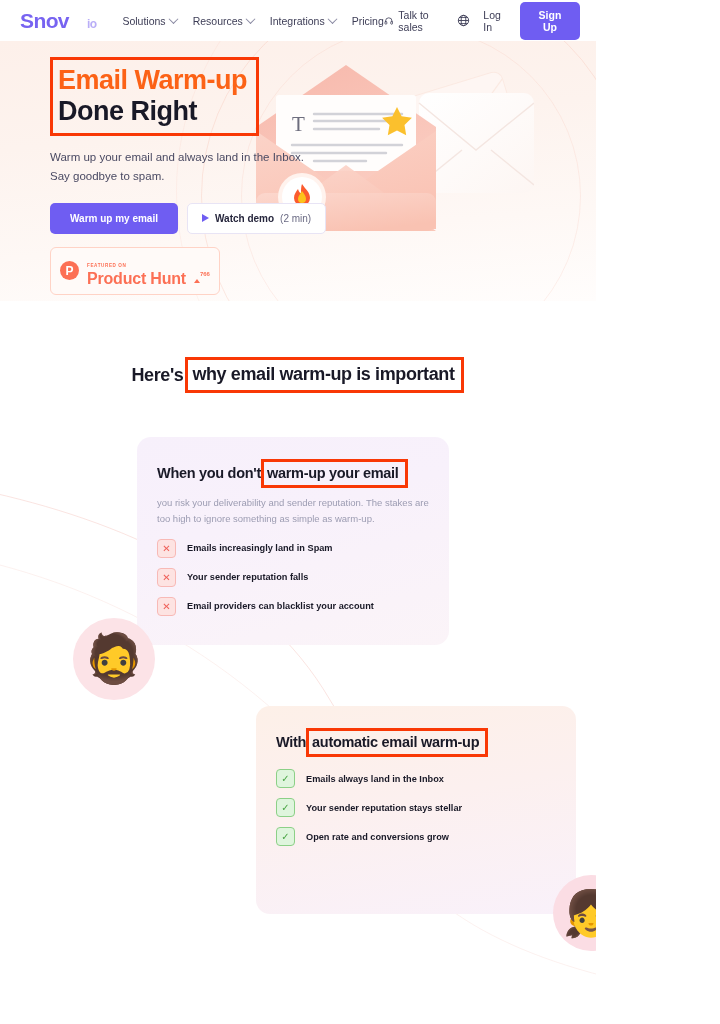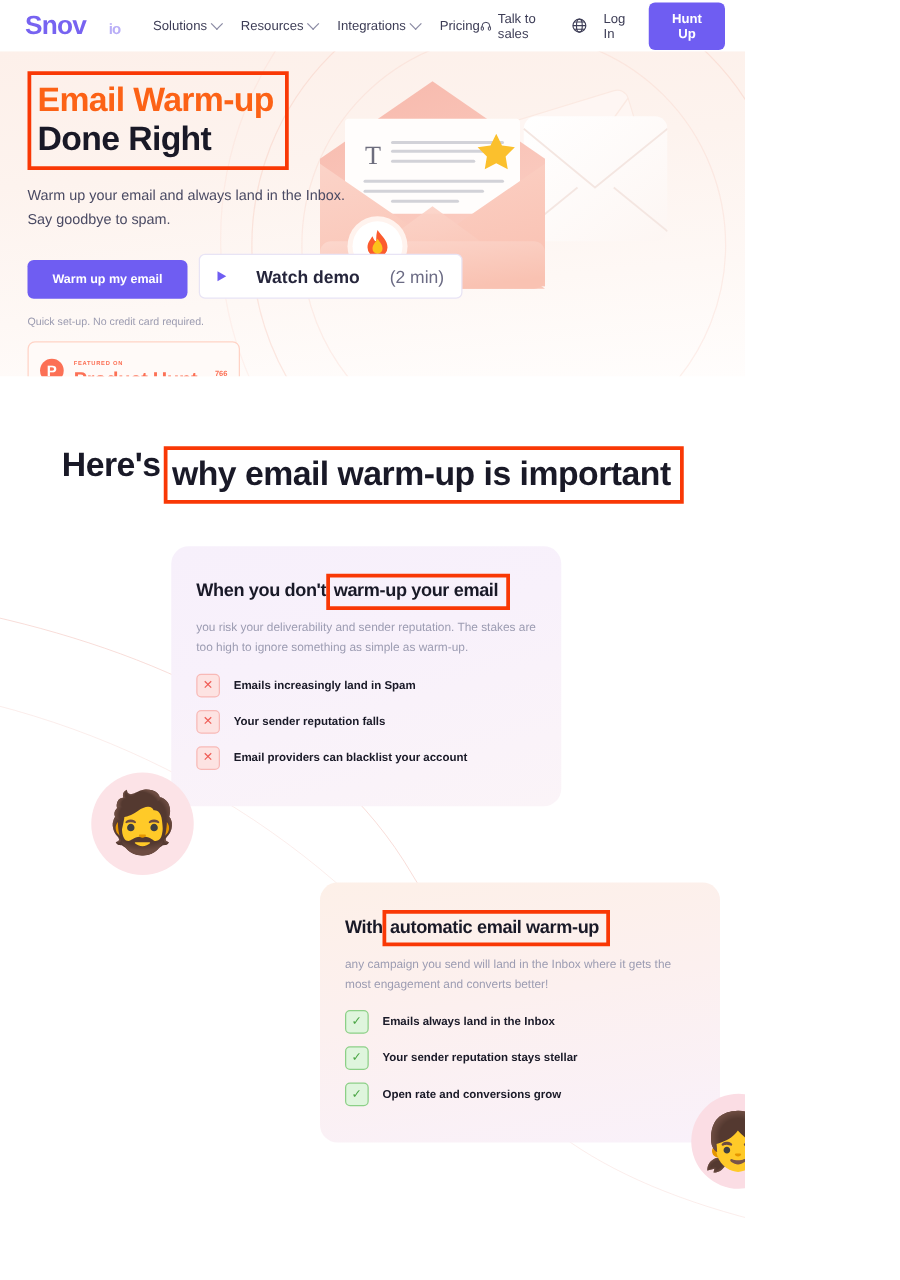--- a/index.html
+++ b/index.html
@@ -101,20 +101,21 @@
     border: 1px solid rgba(246,178,160,0.28);
   }
   .arc1 { width: 430px; height: 430px; right: -35px; top: -60px; }
   .arc2 { width: 340px; height: 340px; right: 15px; top: -15px; border-color: rgba(246,178,160,0.18); }
   .arc3 { width: 560px; height: 560px; right: -140px; top: -130px; border-color: rgba(246,178,160,0.13); }
 
   .hero-inner {
     position: relative;
     z-index: 5;
     padding: 16px 0 0 22px;
+    margin-left: 28px;
   }
   .h1-box {
     border: 3px solid #f93805;
     display: inline-block;
     padding: 5px 9px 7px 5px;
     margin-bottom: 12px;
   }
   .h1 {
     font-size: 27px;
     font-weight: bold;
@@ -138,26 +139,26 @@
     font-size: 10px;
     font-weight: bold;
     padding: 10px 20px;
     cursor: pointer;
     font-family: inherit;
   }
   .btn-demo {
     background: #fff;
     border: 1px solid #e8e4f5;
     border-radius: 5px;
-    font-size: 14px;
+    font-size: 10px;
     padding: 9px 14px;
     cursor: pointer;
     display: flex;
     align-items: center;
-    gap: 24px;
+    gap: 6px;
     font-family: inherit;
     color: #2e2e44;
   }
   .btn-demo .play {
     width: 0; height: 0;
     border-left: 7px solid #6f5df2;
     border-top: 4.5px solid transparent;
     border-bottom: 4.5px solid transparent;
   }
   .btn-demo .lbl { font-weight: bold; color: #26263c; }
@@ -199,21 +200,21 @@
   
   .illu { position: absolute; right: 62px; top: 12px; width: 300px; height: 230px; z-index: 4; }
 
   
   .why {
     position: relative;
     text-align: center;
     padding-top: 56px;
     z-index: 6;
   }
-  .why-h-wrap { display: inline-flex; align-items: flex-start; font-size: 27px; font-weight: bold; letter-spacing: -0.4px; }
+  .why-h-wrap { display: inline-flex; align-items: center; font-size: 18px; font-weight: bold; letter-spacing: -0.4px; }
   .why-pre { color: #191927; }
   .why-box {
     border: 3px solid #f93805;
     padding: 4px 7px 5px 4px;
     color: #191927;
     margin-left: 2px;
   }
   .why-sub {
     font-size: 10.5px;
     color: #9a9ab0;
@@ -327,21 +328,21 @@
       <span class="globe-ic">
         <svg width="13" height="13" viewBox="0 0 24 24">
           <circle cx="12" cy="12" r="9.5" fill="none" stroke="#3d3d56" stroke-width="1.7"></circle>
           <ellipse cx="12" cy="12" rx="4.3" ry="9.5" fill="none" stroke="#3d3d56" stroke-width="1.7"></ellipse>
           <line x1="2.5" y1="12" x2="21.5" y2="12" stroke="#3d3d56" stroke-width="1.7"></line>
           <line x1="4" y1="6.5" x2="20" y2="6.5" stroke="#3d3d56" stroke-width="1.5"></line>
           <line x1="4" y1="17.5" x2="20" y2="17.5" stroke="#3d3d56" stroke-width="1.5"></line>
         </svg>
       </span>
       <span class="login">Log In</span>
-      <button class="signup">Hunt Up</button>
+      <button class="signup">Sign Up</button>
     </div>
   </div>
 
   <div class="hero">
     <div class="hero-arc arc3"></div>
     <div class="hero-arc arc1"></div>
     <div class="hero-arc arc2"></div>
 
     <svg class="illu" viewBox="0 0 300 230">
       <defs>
@@ -412,21 +413,20 @@
         <div>Say goodbye to spam.</div>
       </div>
       <div class="hero-btns">
         <button class="btn-primary">Warm up my email</button>
         <button class="btn-demo">
           <span class="play"></span>
           <span class="lbl">Watch demo</span>
           <span class="dur">(2 min)</span>
         </button>
       </div>
-      <div class="hero-note">Quick set-up. No credit card required.</div>
       <div class="ph-badge">
         <span class="ph-logo">P</span>
         <span class="ph-txt">
           <span class="ph-top">FEATURED ON</span><br>
           <span class="ph-name">Product Hunt</span>
         </span>
         <span class="ph-votes">
           <span class="ph-caret"></span>
           <span class="ph-count">766</span>
         </span>
@@ -469,21 +469,20 @@
       </div>
     </div>
   </div>
 
   <div class="card card-good">
     <div class="card-pad">
       <div class="card-h-wrap">
         <span>With </span>
         <span class="card-box">automatic email warm-up</span>
       </div>
-      <div class="card-desc">any campaign you send will land in the Inbox where it gets the most engagement and converts better!</div>
       <div class="feat-list">
         <div class="feat">
           <span class="feat-ic ic-v">✓</span>
           <span class="feat-label">Emails always land in the Inbox</span>
         </div>
         <div class="feat">
           <span class="feat-ic ic-v">✓</span>
           <span class="feat-label">Your sender reputation stays stellar</span>
         </div>
         <div class="feat">

